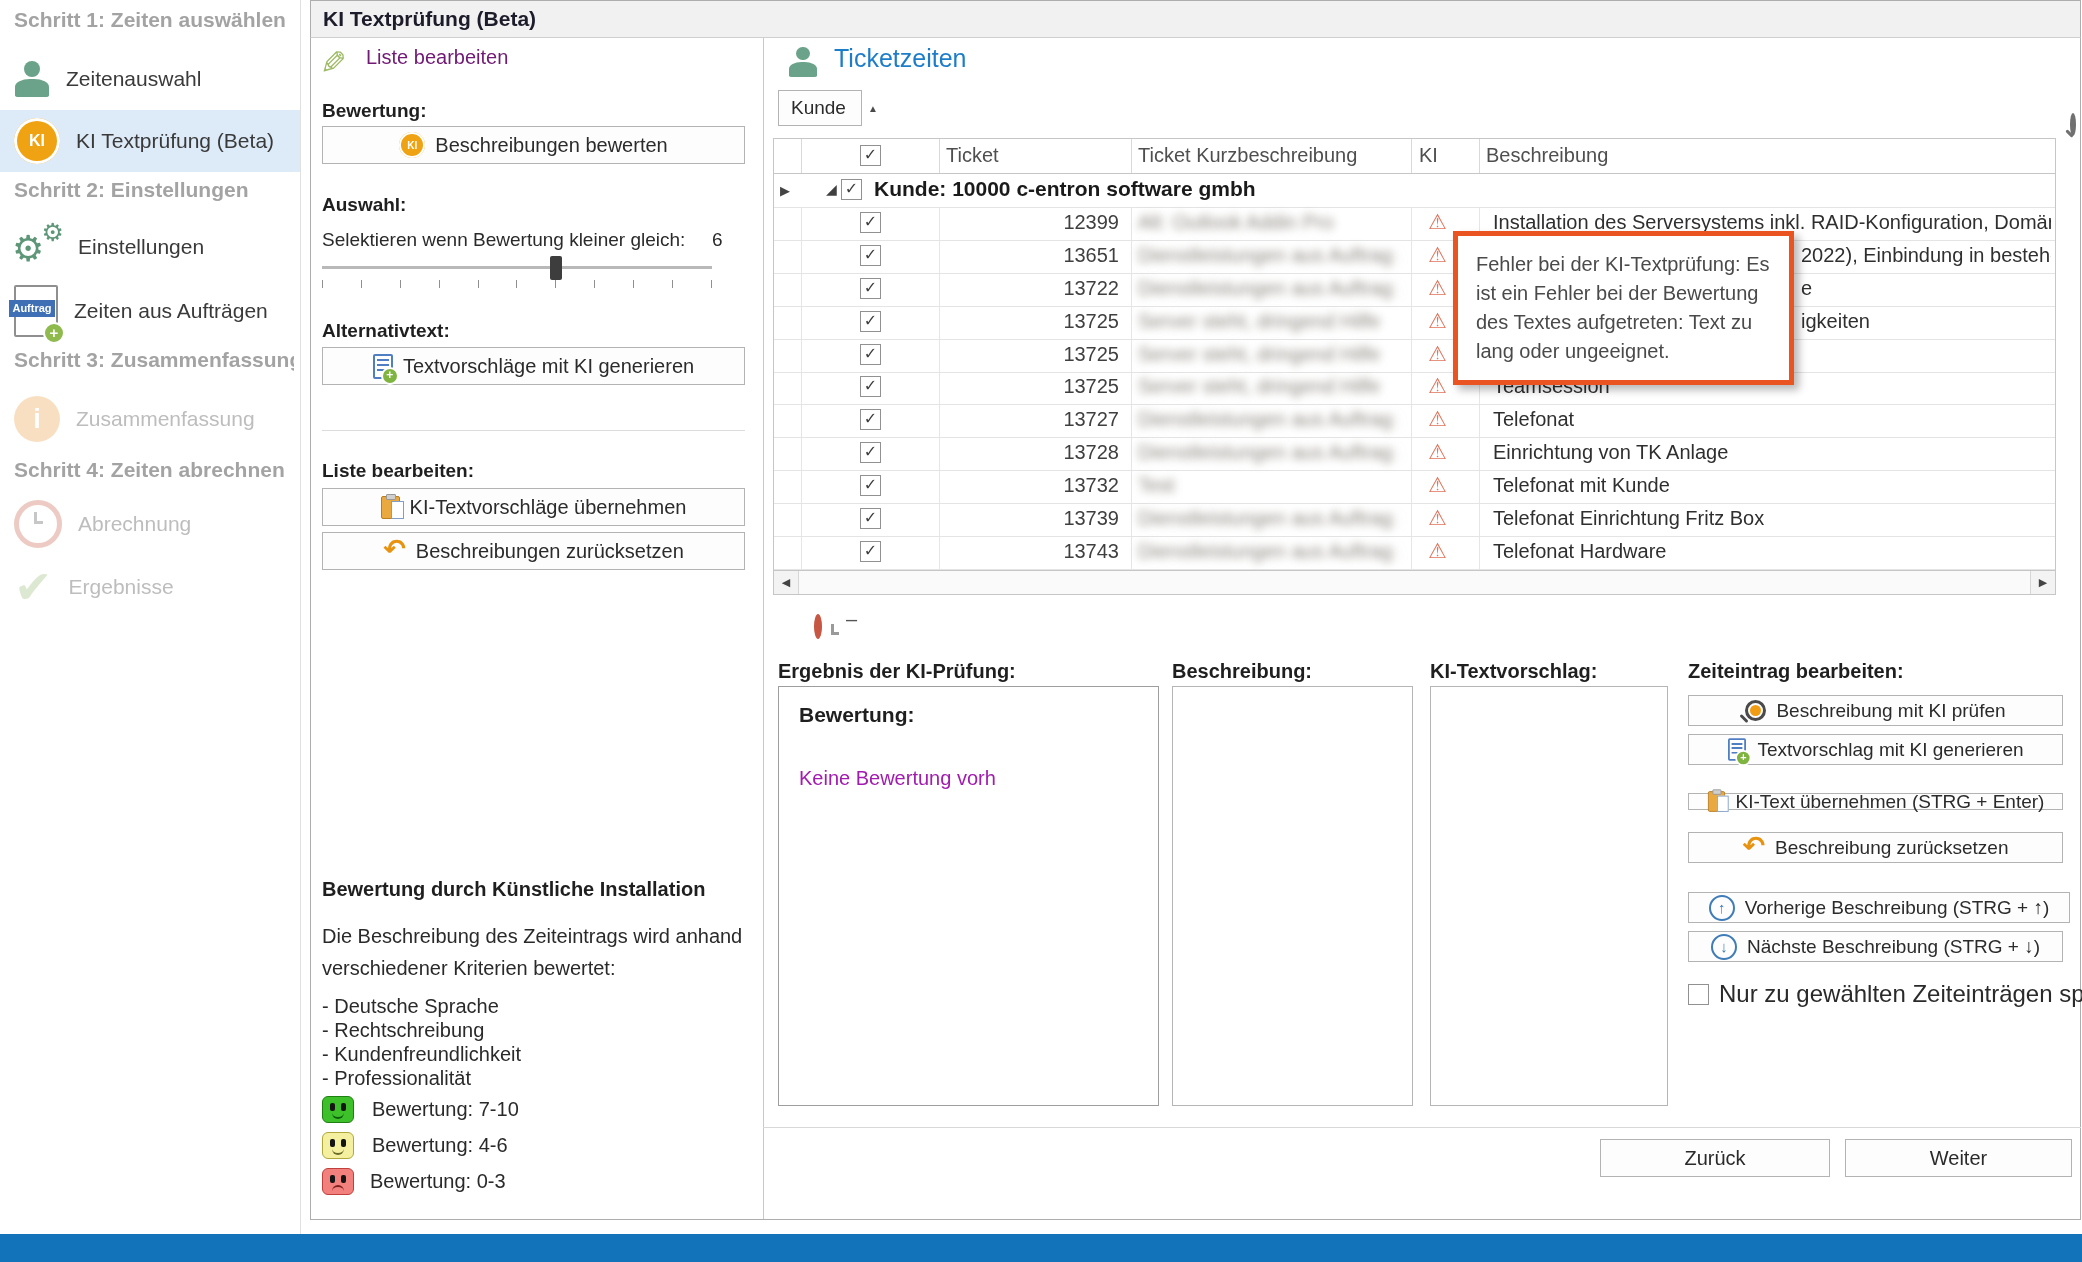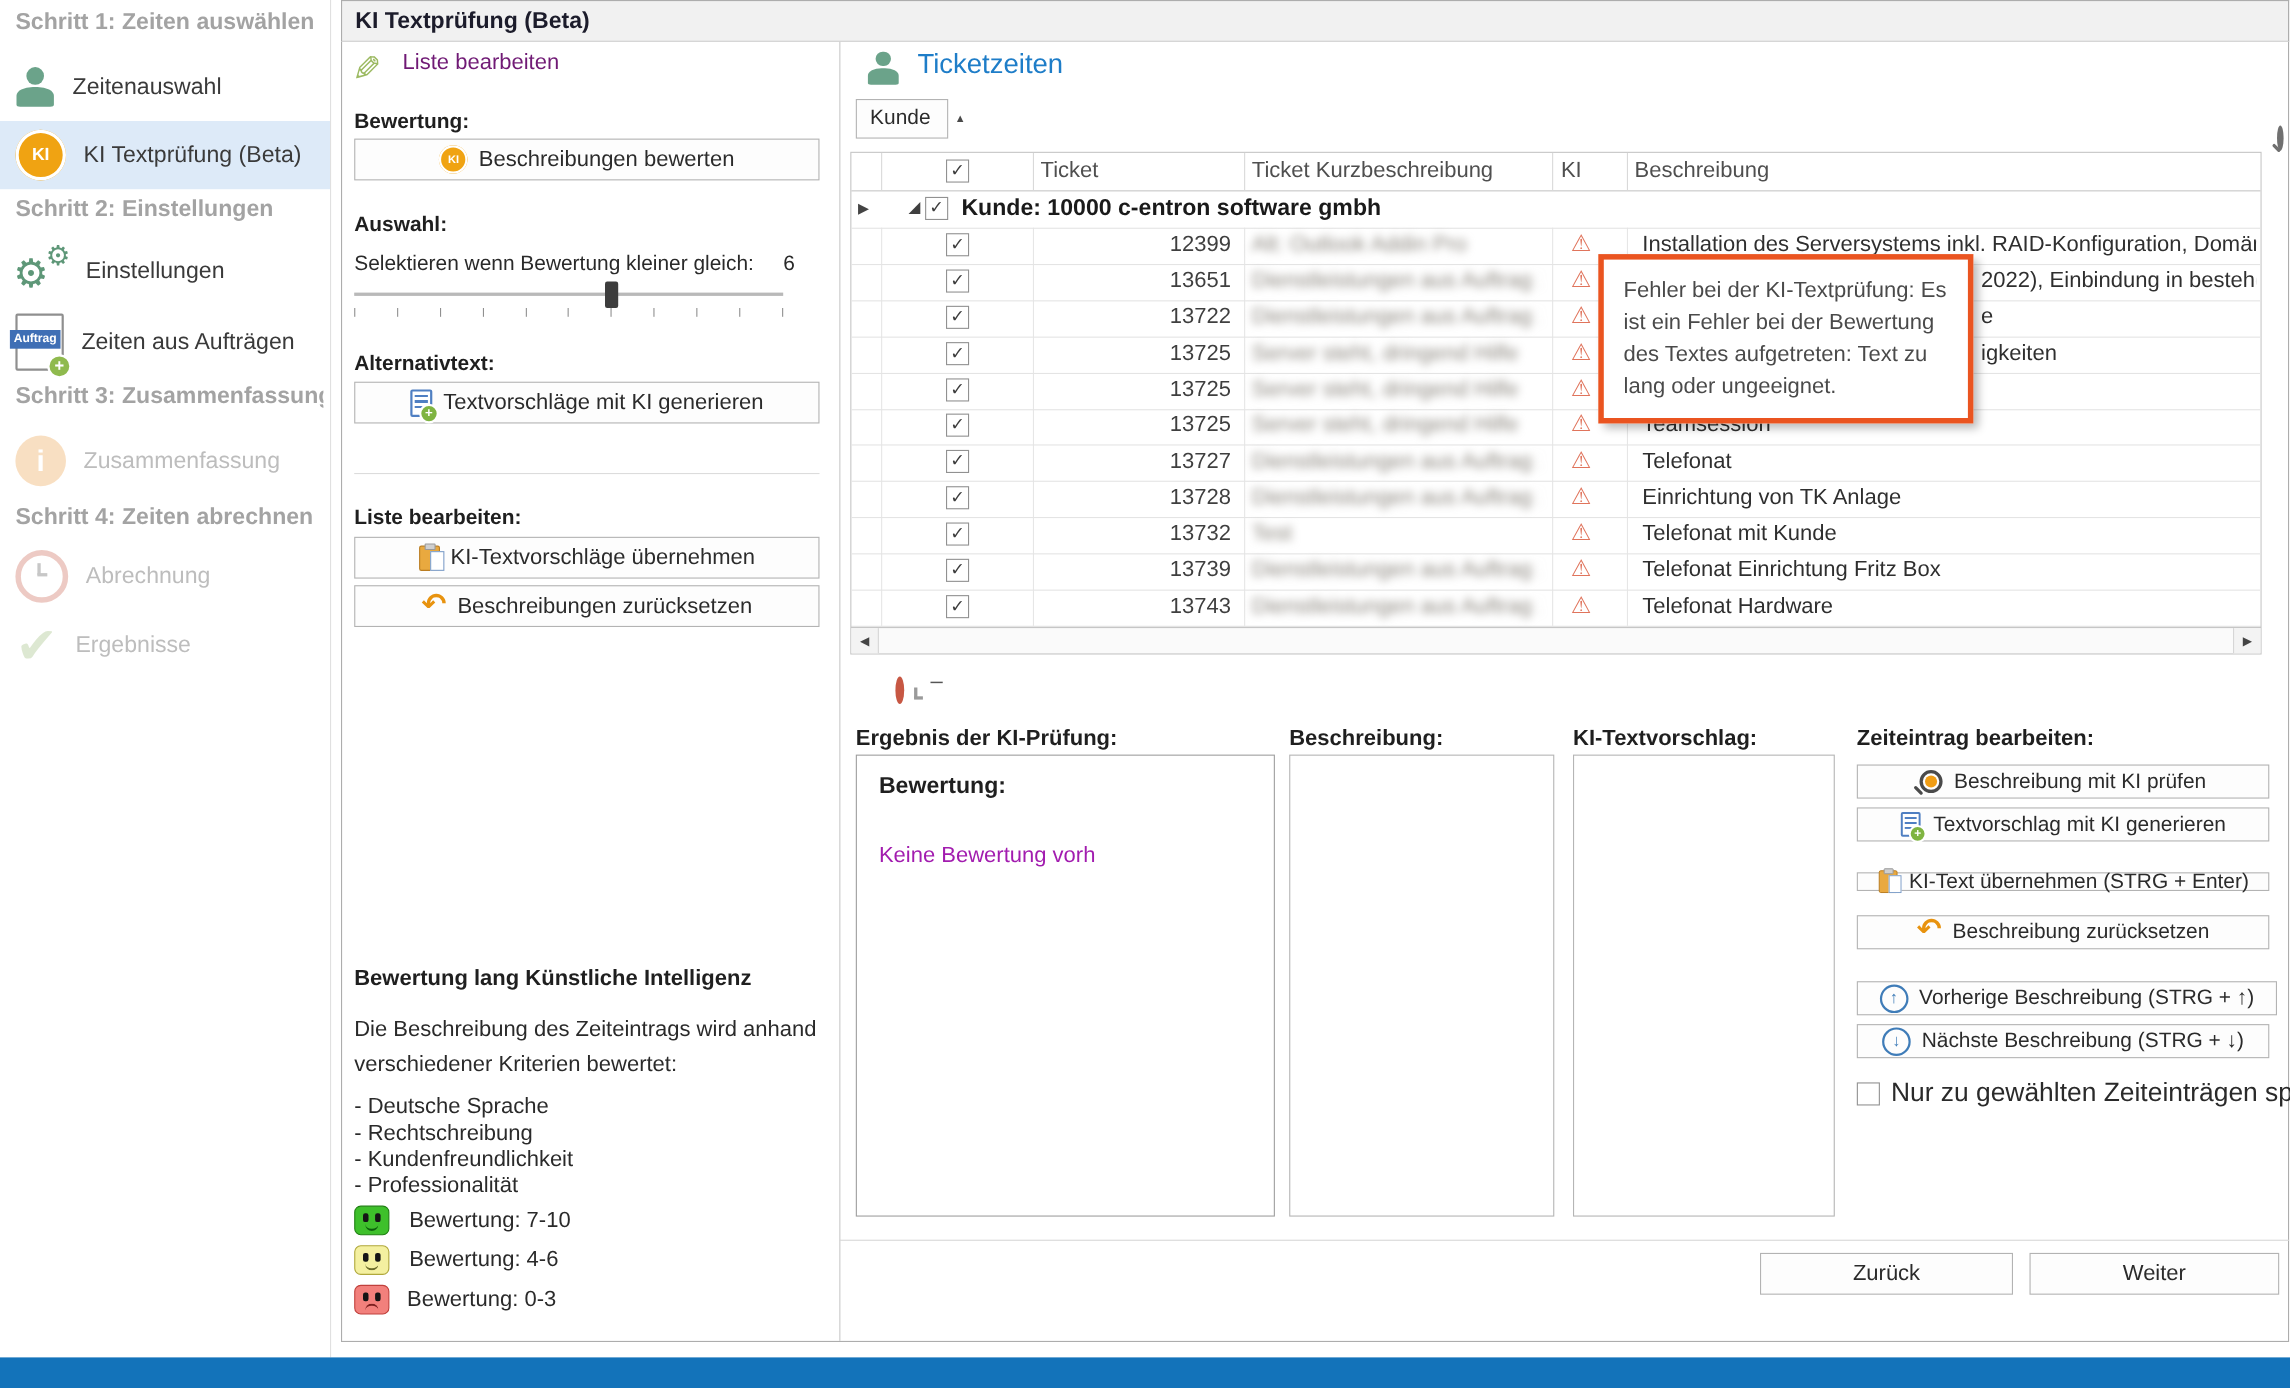--- a/index.html
+++ b/index.html
@@ -237,21 +237,21 @@
 <span class="abs lbl" style="left:322px;top:460px">Liste bearbeiten:</span>
 <div class="abs btn" style="left:322px;top:488px;width:423px;height:38px">
   <span class="clip"></span>
   <span>KI-Textvorschläge übernehmen</span>
 </div>
 <div class="abs btn" style="left:322px;top:532px;width:423px;height:38px">
   <span class="undo"></span>
   <span>Beschreibungen zurücksetzen</span>
 </div>
 
-<span class="abs lbl" style="left:322px;top:878px;font-size:20px">Bewertung lang Künstliche Intelligenz</span>
+<span class="abs lbl" style="left:322px;top:878px;font-size:20px">Bewertung durch Künstliche Installation</span>
 <span class="abs plain" style="left:322px;top:925px">Die Beschreibung des Zeiteintrags wird anhand</span>
 <span class="abs plain" style="left:322px;top:957px">verschiedener Kriterien bewertet:</span>
 <span class="abs plain" style="left:322px;top:995px">- Deutsche Sprache</span>
 <span class="abs plain" style="left:322px;top:1019px">- Rechtschreibung</span>
 <span class="abs plain" style="left:322px;top:1043px">- Kundenfreundlichkeit</span>
 <span class="abs plain" style="left:322px;top:1067px">- Professionalität</span>
 
 <div class="abs" style="left:322px;top:1096px;display:flex;align-items:center;gap:18px">
   <span class="robot r-good"></span>
   <span class="plain">Bewertung: 7-10</span>

